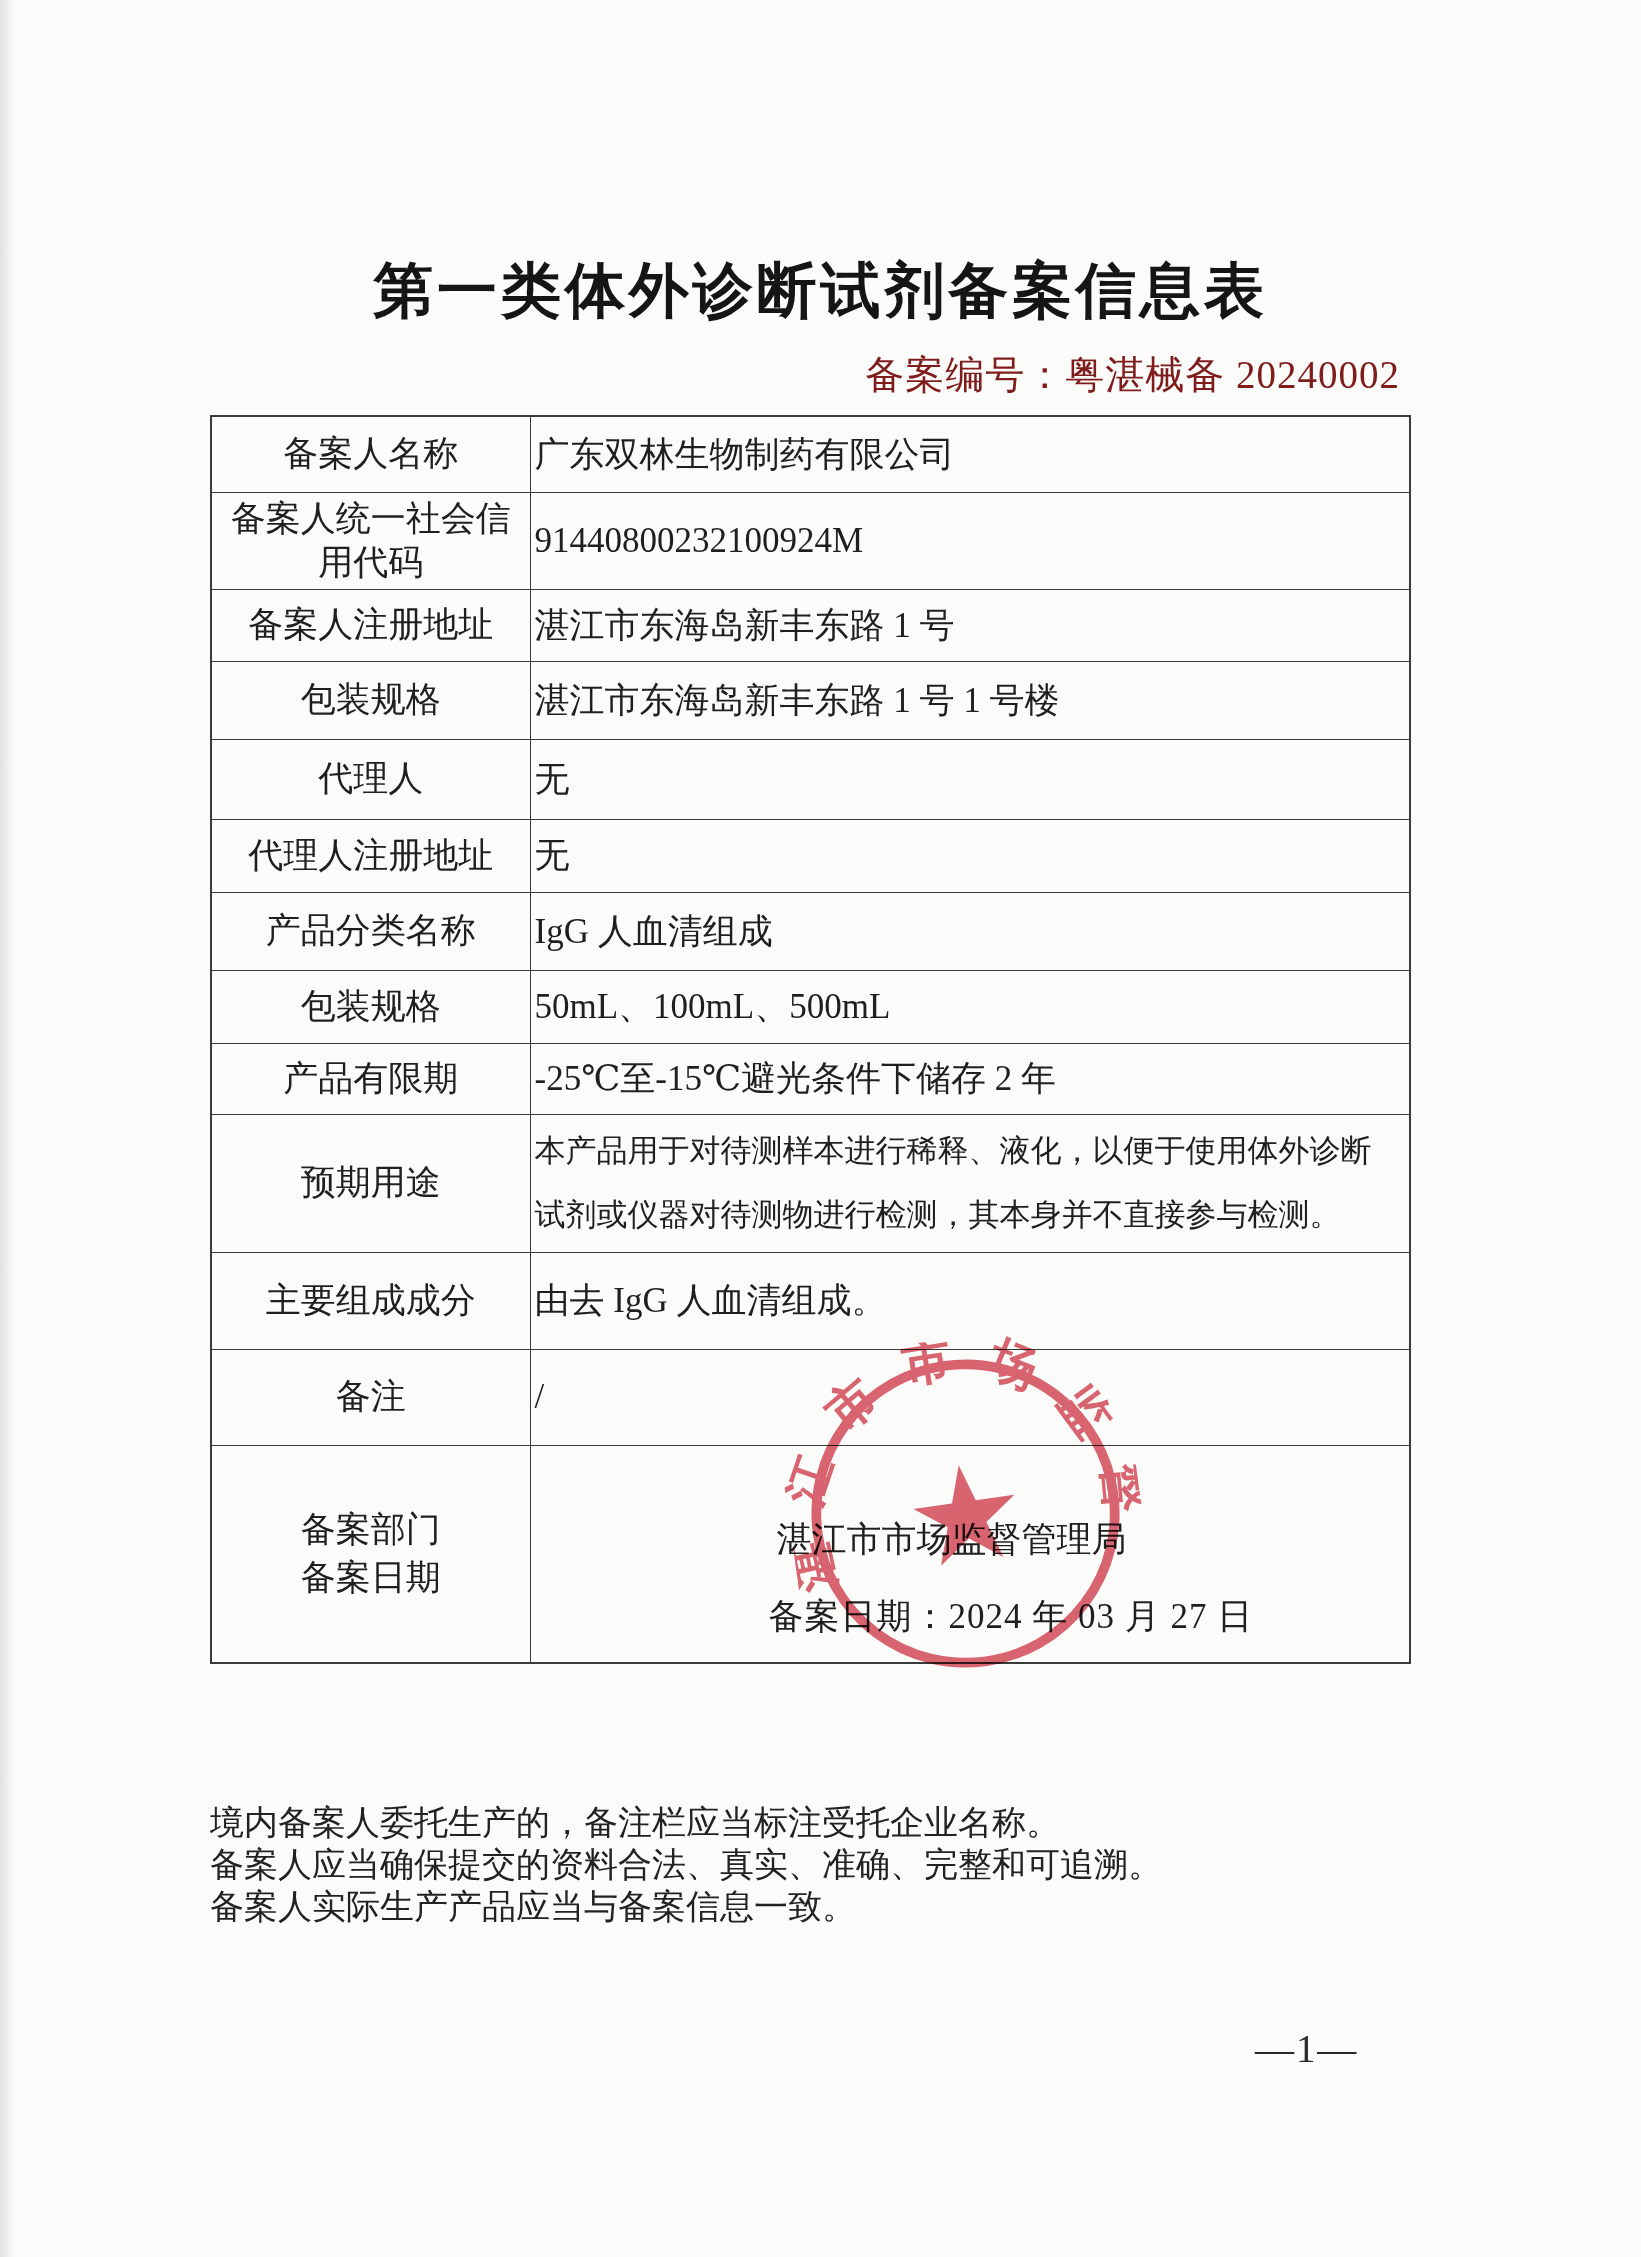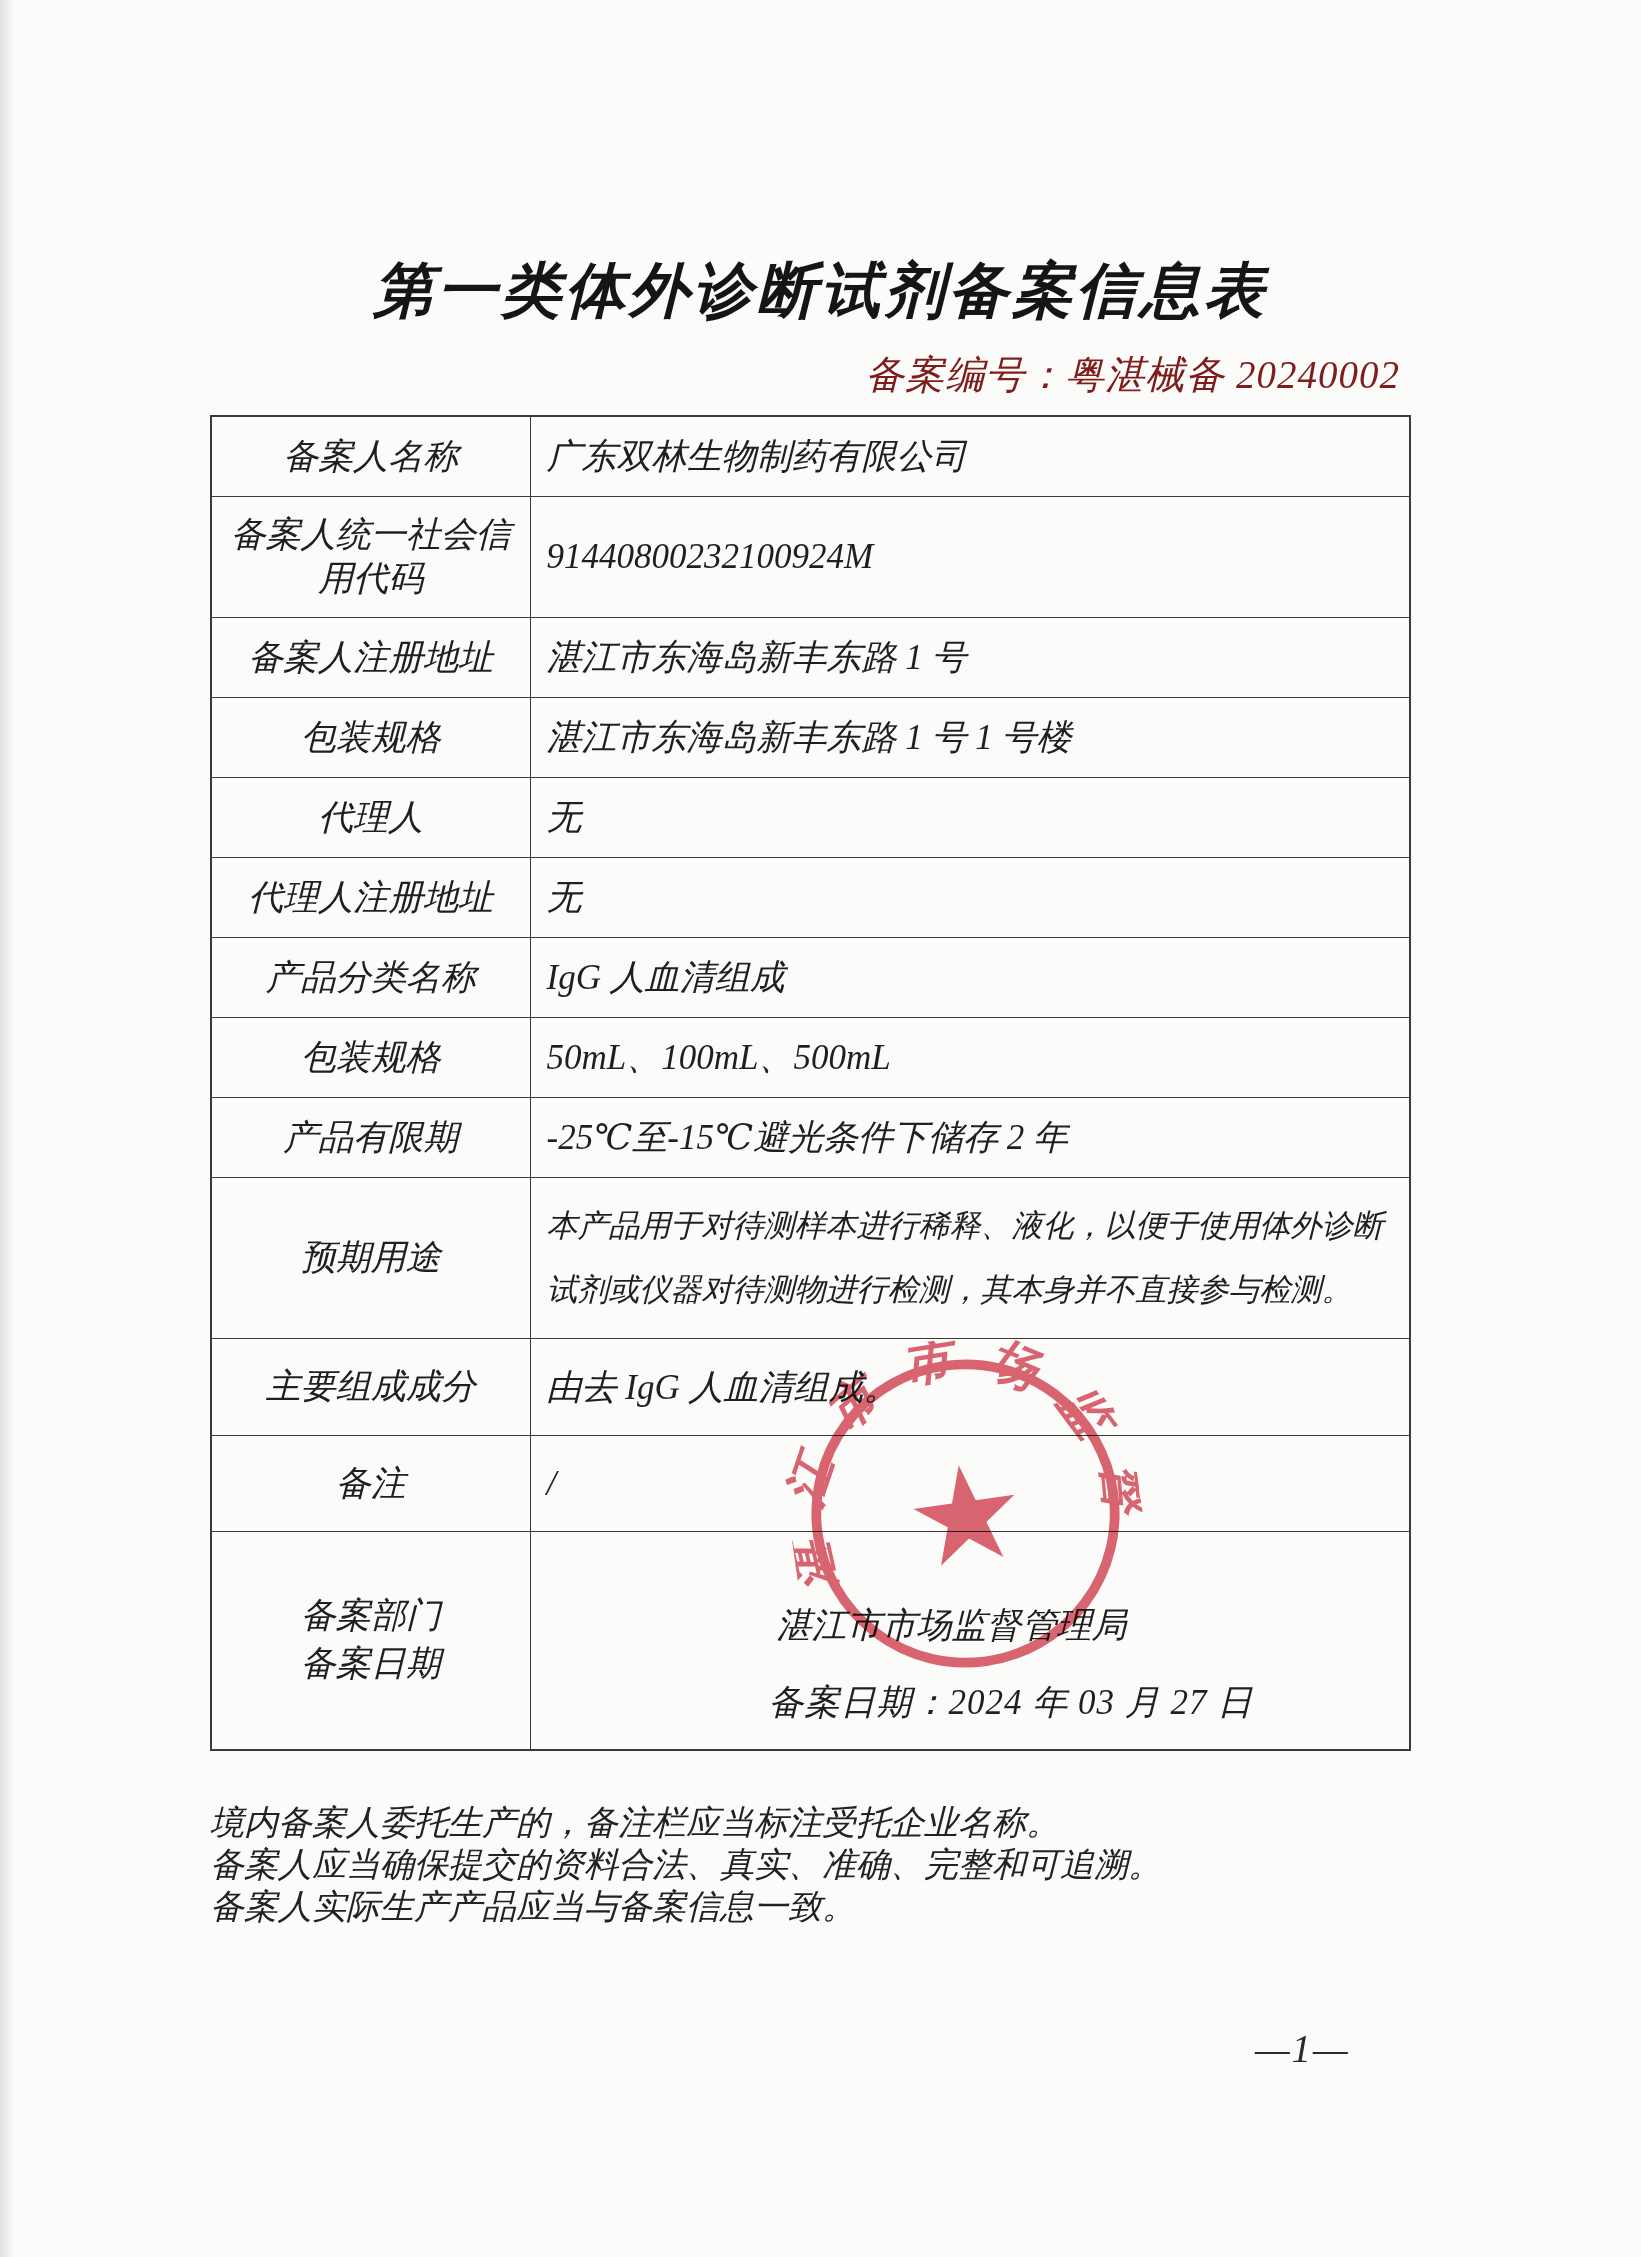--- a/index.html
+++ b/index.html
@@ -4,21 +4,20 @@
 <style>
   html,body{margin:0;padding:0;background:#e9e9e7;}
   .page{
     position:relative;
     width:1641px;height:2257px;
     margin:0 auto;
     background:#fbfbfa;
     overflow:hidden;
     font-family:"Liberation Serif","DejaVu Serif",serif;
     color:#1f1f1f;
-    font-style:italic;
   }
   
   .page::before{
     content:"";position:absolute;left:0;top:0;bottom:0;width:13.5px;
     background:linear-gradient(to right,rgba(0,0,0,.10),rgba(0,0,0,0));
   }
 
   .doc-title{
     position:absolute;top:251px;left:0;right:0;
     margin:0;text-align:center;
@@ -32,21 +31,21 @@
 
   table.info{
     position:absolute;left:210px;top:415px;
     width:1201px;border-collapse:collapse;table-layout:fixed;
     border:2.9px solid #3a3a3a;
   }
   table.info col.c1{width:319px;}
   table.info td{
     border:1.9px solid #3a3a3a;
     font-size:35px;vertical-align:middle;
-    padding:16px;
+    padding:4px;
   }
   td.cell-label{text-align:center;line-height:44px;padding:0 7.7px;}
   td.cell-value{padding-left:23px;padding-right:15.4px;}
 
   
   tr:nth-child(1){height:76px}
   tr:nth-child(2){height:80px}
   tr:nth-child(3){height:72px}
   tr:nth-child(4){height:78px}
   tr:nth-child(5){height:80px}

